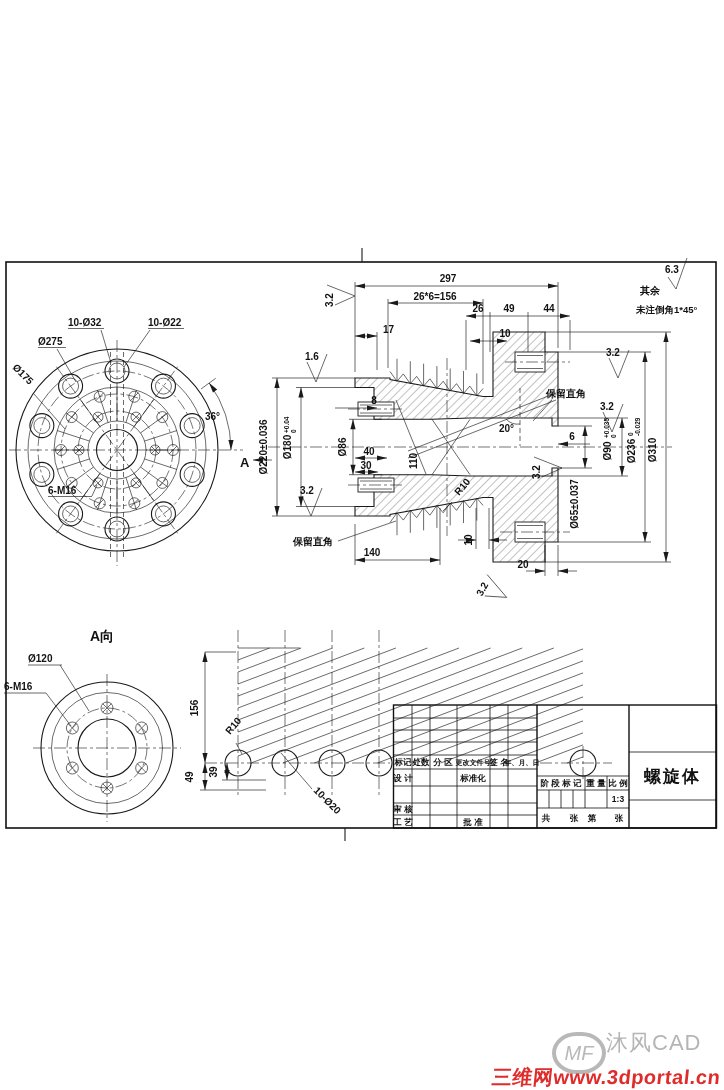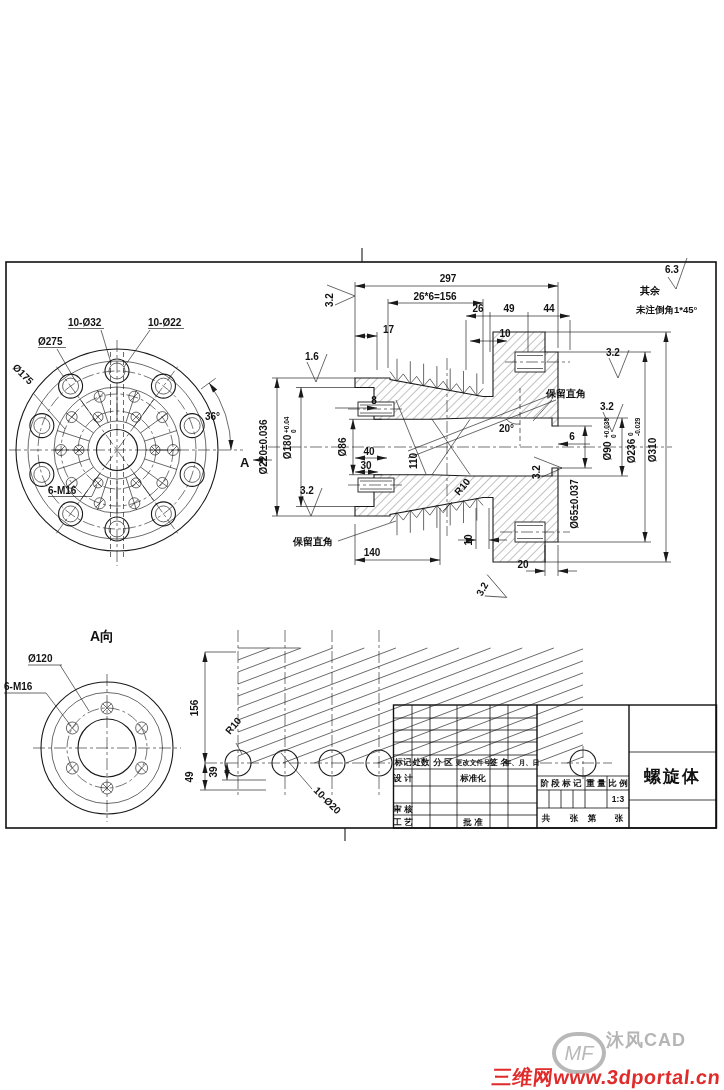--- a/index.html
+++ b/index.html
@@ -23,21 +23,21 @@
   .hv{fill:url(#hatch);stroke:#1a1a1a;stroke-width:1.1;}
   .wh{fill:#fff;stroke:#1a1a1a;stroke-width:.9;}
   .fr{stroke:#111;stroke-width:1.6;fill:none;}
   .tbl{stroke:#111;stroke-width:.8;fill:none;}
   .tbh{stroke:#111;stroke-width:1.4;fill:none;}
   
   .wm{position:absolute;left:0;top:0;width:724px;height:1090px;pointer-events:none;}
   .wm-logo{position:absolute;left:552px;top:1032px;width:46px;height:34px;border:4px solid #b8b8b8;
     border-radius:50%/55%;display:flex;align-items:center;justify-content:center;
     font-style:italic;font-weight:400;font-size:20px;color:#b8b8b8;}
-  .wm-brand{position:absolute;left:606px;top:1028px;font-size:18px;font-weight:bold;color:#b5b5b5;letter-spacing:1px;}
+  .wm-brand{position:absolute;left:606px;top:1028px;font-size:22px;font-weight:normal;color:#b5b5b5;letter-spacing:1px;}
   .wm-site{position:absolute;left:608px;top:1117px;font-size:10px;color:#bdbdbd;letter-spacing:1.5px;}
   .wm-banner{position:absolute;left:492px;top:1064px;font-size:20px;font-weight:900;color:#e02b2b;
     letter-spacing:.5px;transform:skewX(-6deg);}
 </style>
 </head>
 <body>
 
 <svg width="724" height="1090" viewBox="0 0 724 1090">
 <defs>
   <pattern id="hatch" patternUnits="userSpaceOnUse" width="6" height="6" patternTransform="rotate(45)">

